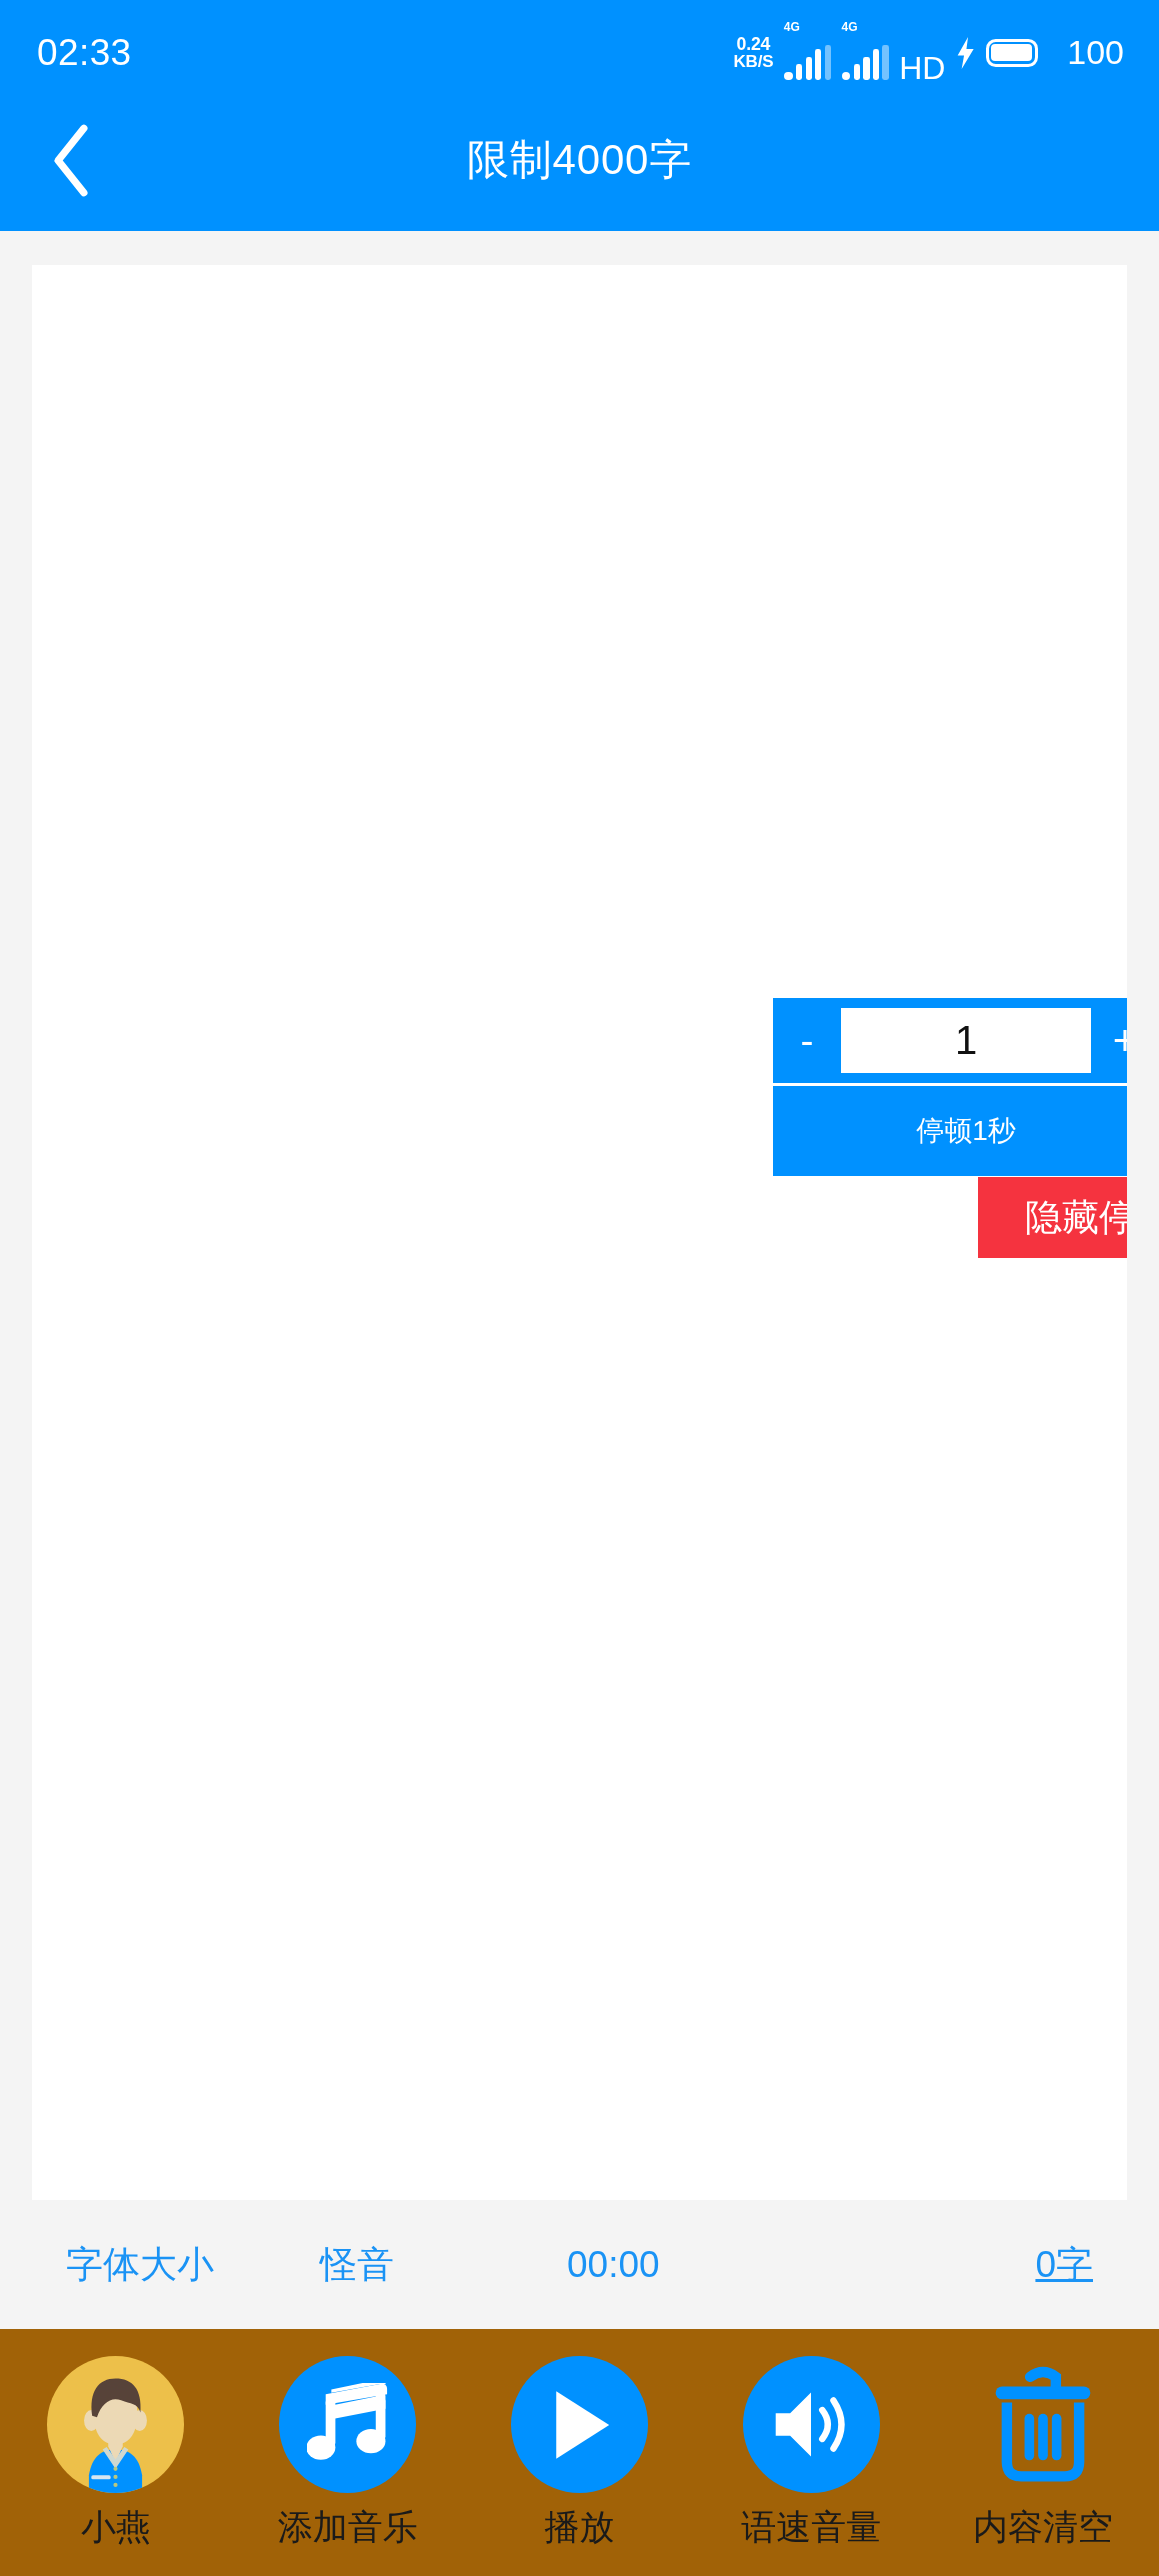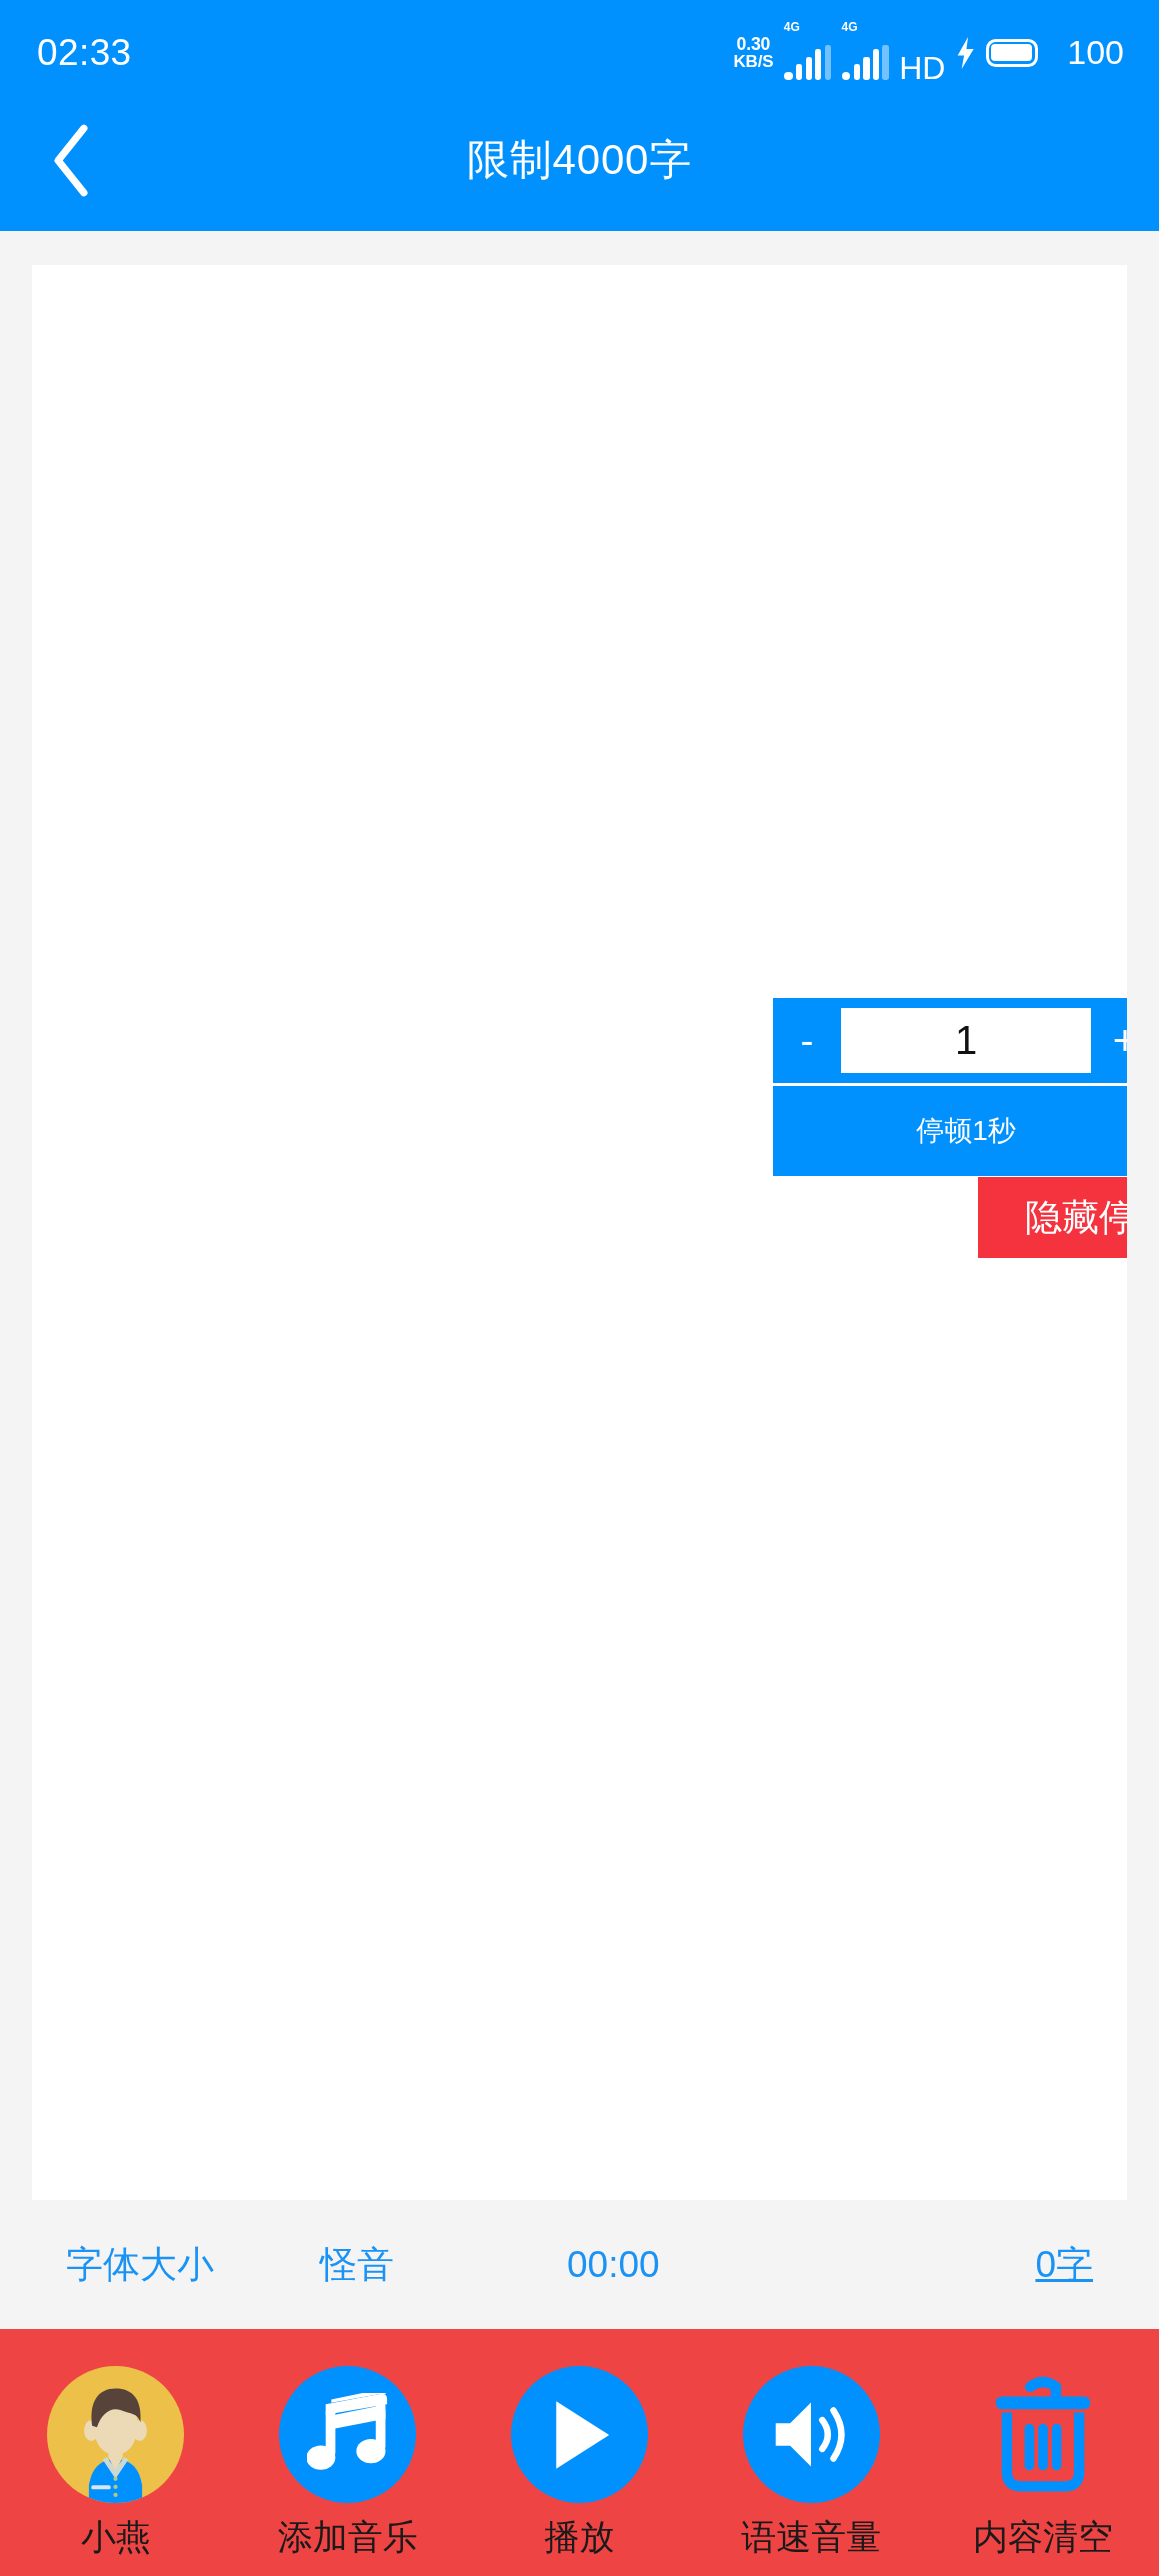--- a/index.html
+++ b/index.html
@@ -216,24 +216,24 @@
   .info-item.static { cursor: default; }
   .info-font   { position:absolute; left: 34px; }
   .info-voice  { position:absolute; left: 288px; }
   .info-time   { position:absolute; left: 535px; }
   .info-count  { position:absolute; right: 34px; text-decoration: underline; }
 
   
   .bottom-nav {
     flex: 0 0 auto;
     height: 247px;
-    background: #ef4444;
+    background: #a16207;
     display: flex;
     align-items: flex-start;
-    padding-top: 37px;
+    padding-top: 27px;
     box-sizing: border-box;
   }
   .nav-item {
     flex: 1 1 0;
     display: flex;
     flex-direction: column;
     align-items: center;
     cursor: pointer;
   }
   .nav-icon {
@@ -261,21 +261,21 @@
 <body>
 
 <div class="phone">
 
   <div class="status-bar">
     <div class="status-clock">02:33</div>
 
     <div class="status-right">
 
       <div class="netspeed">
-        <span>0.30</span>
+        <span>0.24</span>
         <span class="u">KB/S</span>
       </div>
 
       <div class="sig-group">
         <span class="sig-label">4G</span>
         <span class="sig-bars">
             <i></i>
             <i></i>
             <i></i>
             <i></i>

